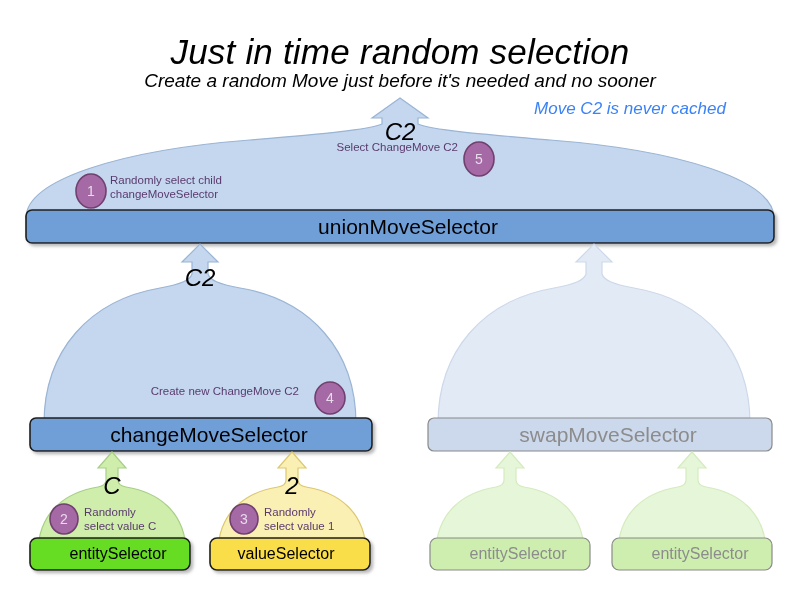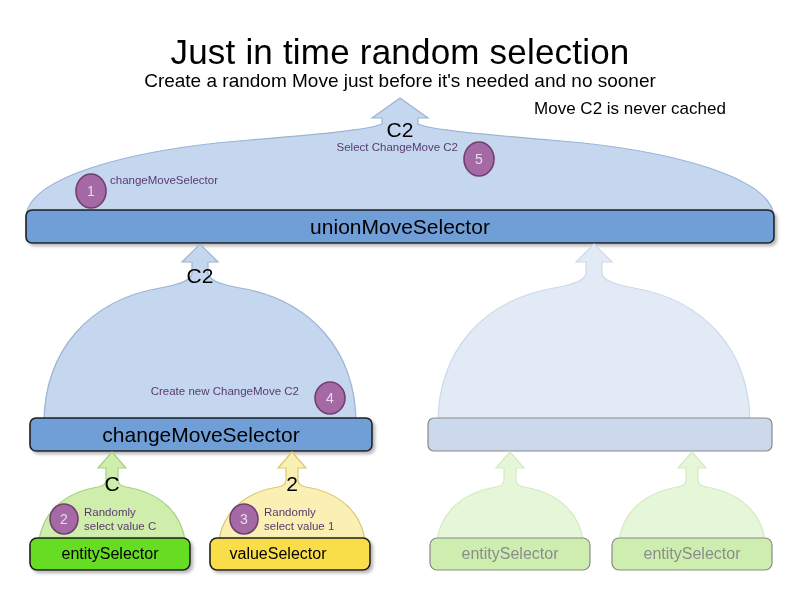--- a/index.html
+++ b/index.html
@@ -3,43 +3,43 @@
 <meta charset="utf-8">
 <style>
   html,body{margin:0;padding:0;background:#ffffff;}
   body{
     width:800px;height:600px;overflow:hidden;position:relative;
     font-family:"Liberation Sans","DejaVu Sans",sans-serif;
   }
   #stage{position:absolute;inset:0;width:800px;height:600px;}
   svg.layer{position:absolute;left:0;top:0;width:800px;height:600px;}
 
-  .txt{position:absolute;white-space:pre;}
+  .txt{position:absolute;white-space:pre;font-style:italic;}
 
   .title{
     left:0;top:32px;width:800px;text-align:center;
     font-size:35px;color:#000;letter-spacing:.2px;
   }
   .subtitle{
     left:0;top:70px;width:800px;text-align:center;
     font-size:19px;color:#000;
   }
   .warning{
     left:0;top:99px;width:800px;text-align:center;
-    font-size:17px;color:#000000;
+    font-size:17px;color:#3b82f6;
   }
   .warning span{display:inline-block;transform:translateX(230px);}
 
   .movelabel{
-    font-size:21px;color:#000;text-align:center;
+    font-size:24px;color:#000;text-align:center;
   }
 
   .boxlabel{
     position:absolute;display:flex;align-items:center;justify-content:center;
-    font-size:21px;color:#000;
+    font-size:21px;color:#000;padding-left:8px;
   }
   .boxlabel.faded{color:#8c8c8c;}
   .boxlabel.small{font-size:16px;}
 
   .note{
     position:absolute;font-size:11.5px;line-height:14px;color:#5a3a6e;
   }
   .note.right{text-align:right;}
   .badge-num{
     font-size:14px;fill:#e8dcea;
@@ -152,26 +152,28 @@
   <div class="txt subtitle">Create a random Move just before it's needed and no sooner</div>
   <div class="txt warning"><span>Move C2 is never cached</span></div>
 
   <div class="txt movelabel" style="left:340px;top:118px;width:120px;">C2</div>
   <div class="txt movelabel" style="left:140px;top:264px;width:120px;">C2</div>
   <div class="txt movelabel" style="left:72px;top:472px;width:80px;">C</div>
   <div class="txt movelabel" style="left:252px;top:472px;width:80px;">2</div>
 
   <div class="boxlabel" style="left:26px;top:210px;width:748px;height:33px;">unionMoveSelector</div>
   <div class="boxlabel" style="left:30px;top:418px;width:342px;height:33px;">changeMoveSelector</div>
+  <div class="boxlabel faded" style="left:428px;top:418px;width:344px;height:33px;">swapMoveSelector</div>
   <div class="boxlabel small" style="left:30px;top:538px;width:160px;height:32px;">entitySelector</div>
   <div class="boxlabel small" style="left:210px;top:538px;width:136px;height:32px;">valueSelector</div>
   <div class="boxlabel small faded" style="left:430px;top:538px;width:160px;height:32px;">entitySelector</div>
   <div class="boxlabel small faded" style="left:612px;top:538px;width:160px;height:32px;">entitySelector</div>
 
   <div class="note" style="left:110px;top:173px;width:220px;">
+    <div>Randomly select child</div>
     <div>changeMoveSelector</div>
   </div>
 
   <div class="note right" style="left:240px;top:140px;width:218px;">
     <div>Select ChangeMove C2</div>
   </div>
 
   <div class="note right" style="left:91px;top:384px;width:208px;">
     <div>Create new ChangeMove C2</div>
   </div>

